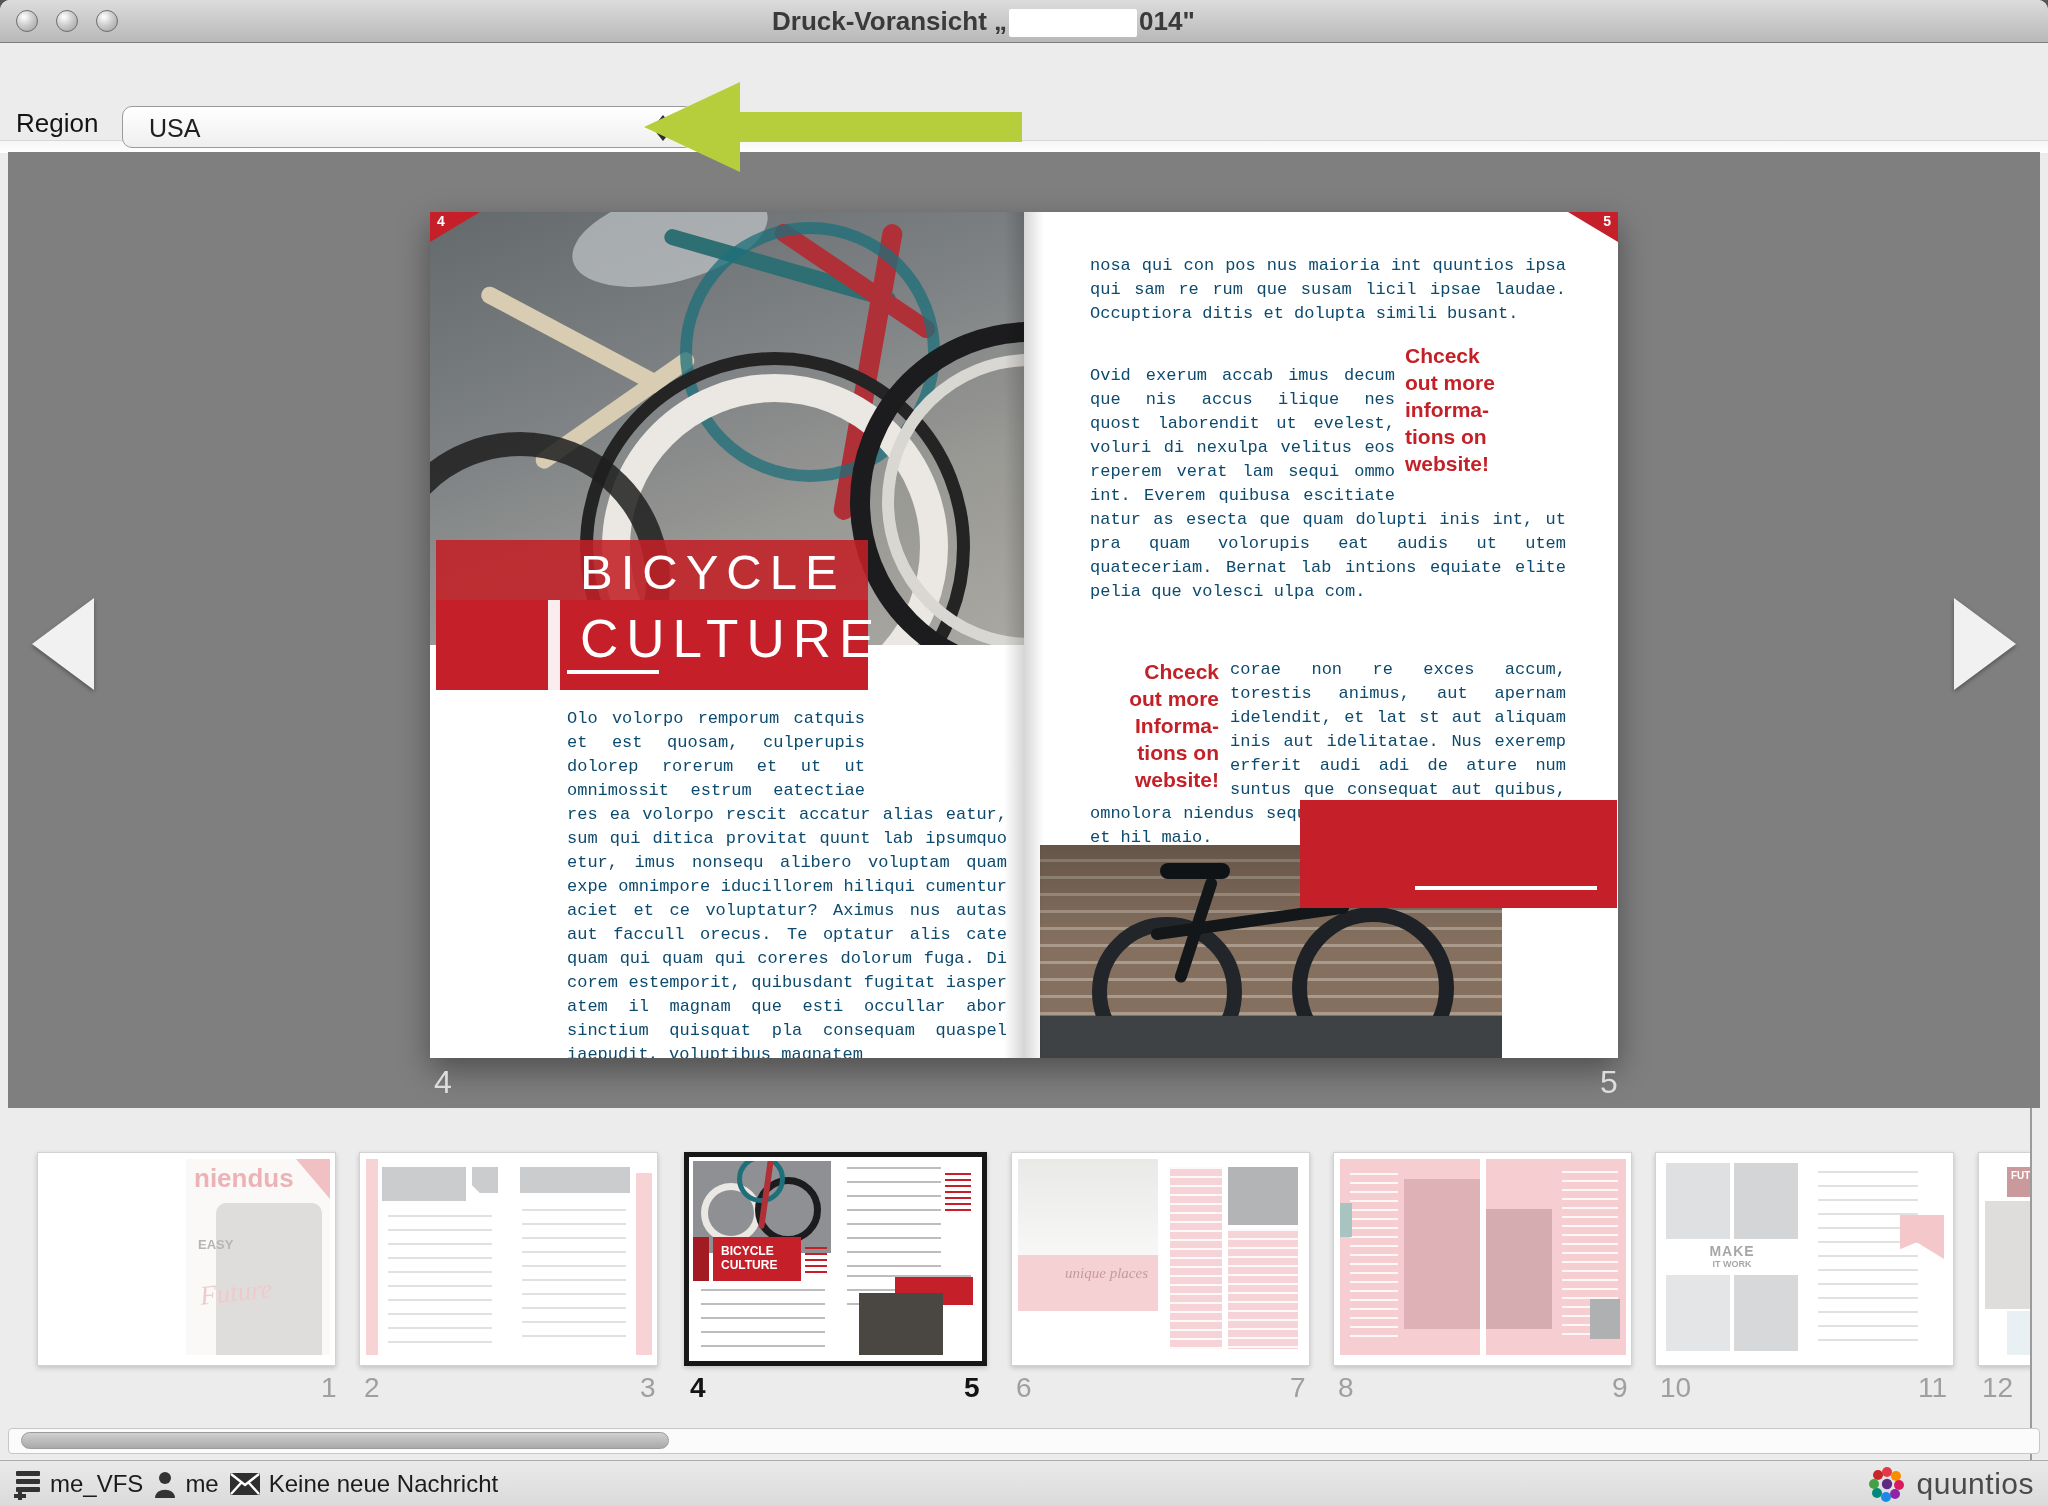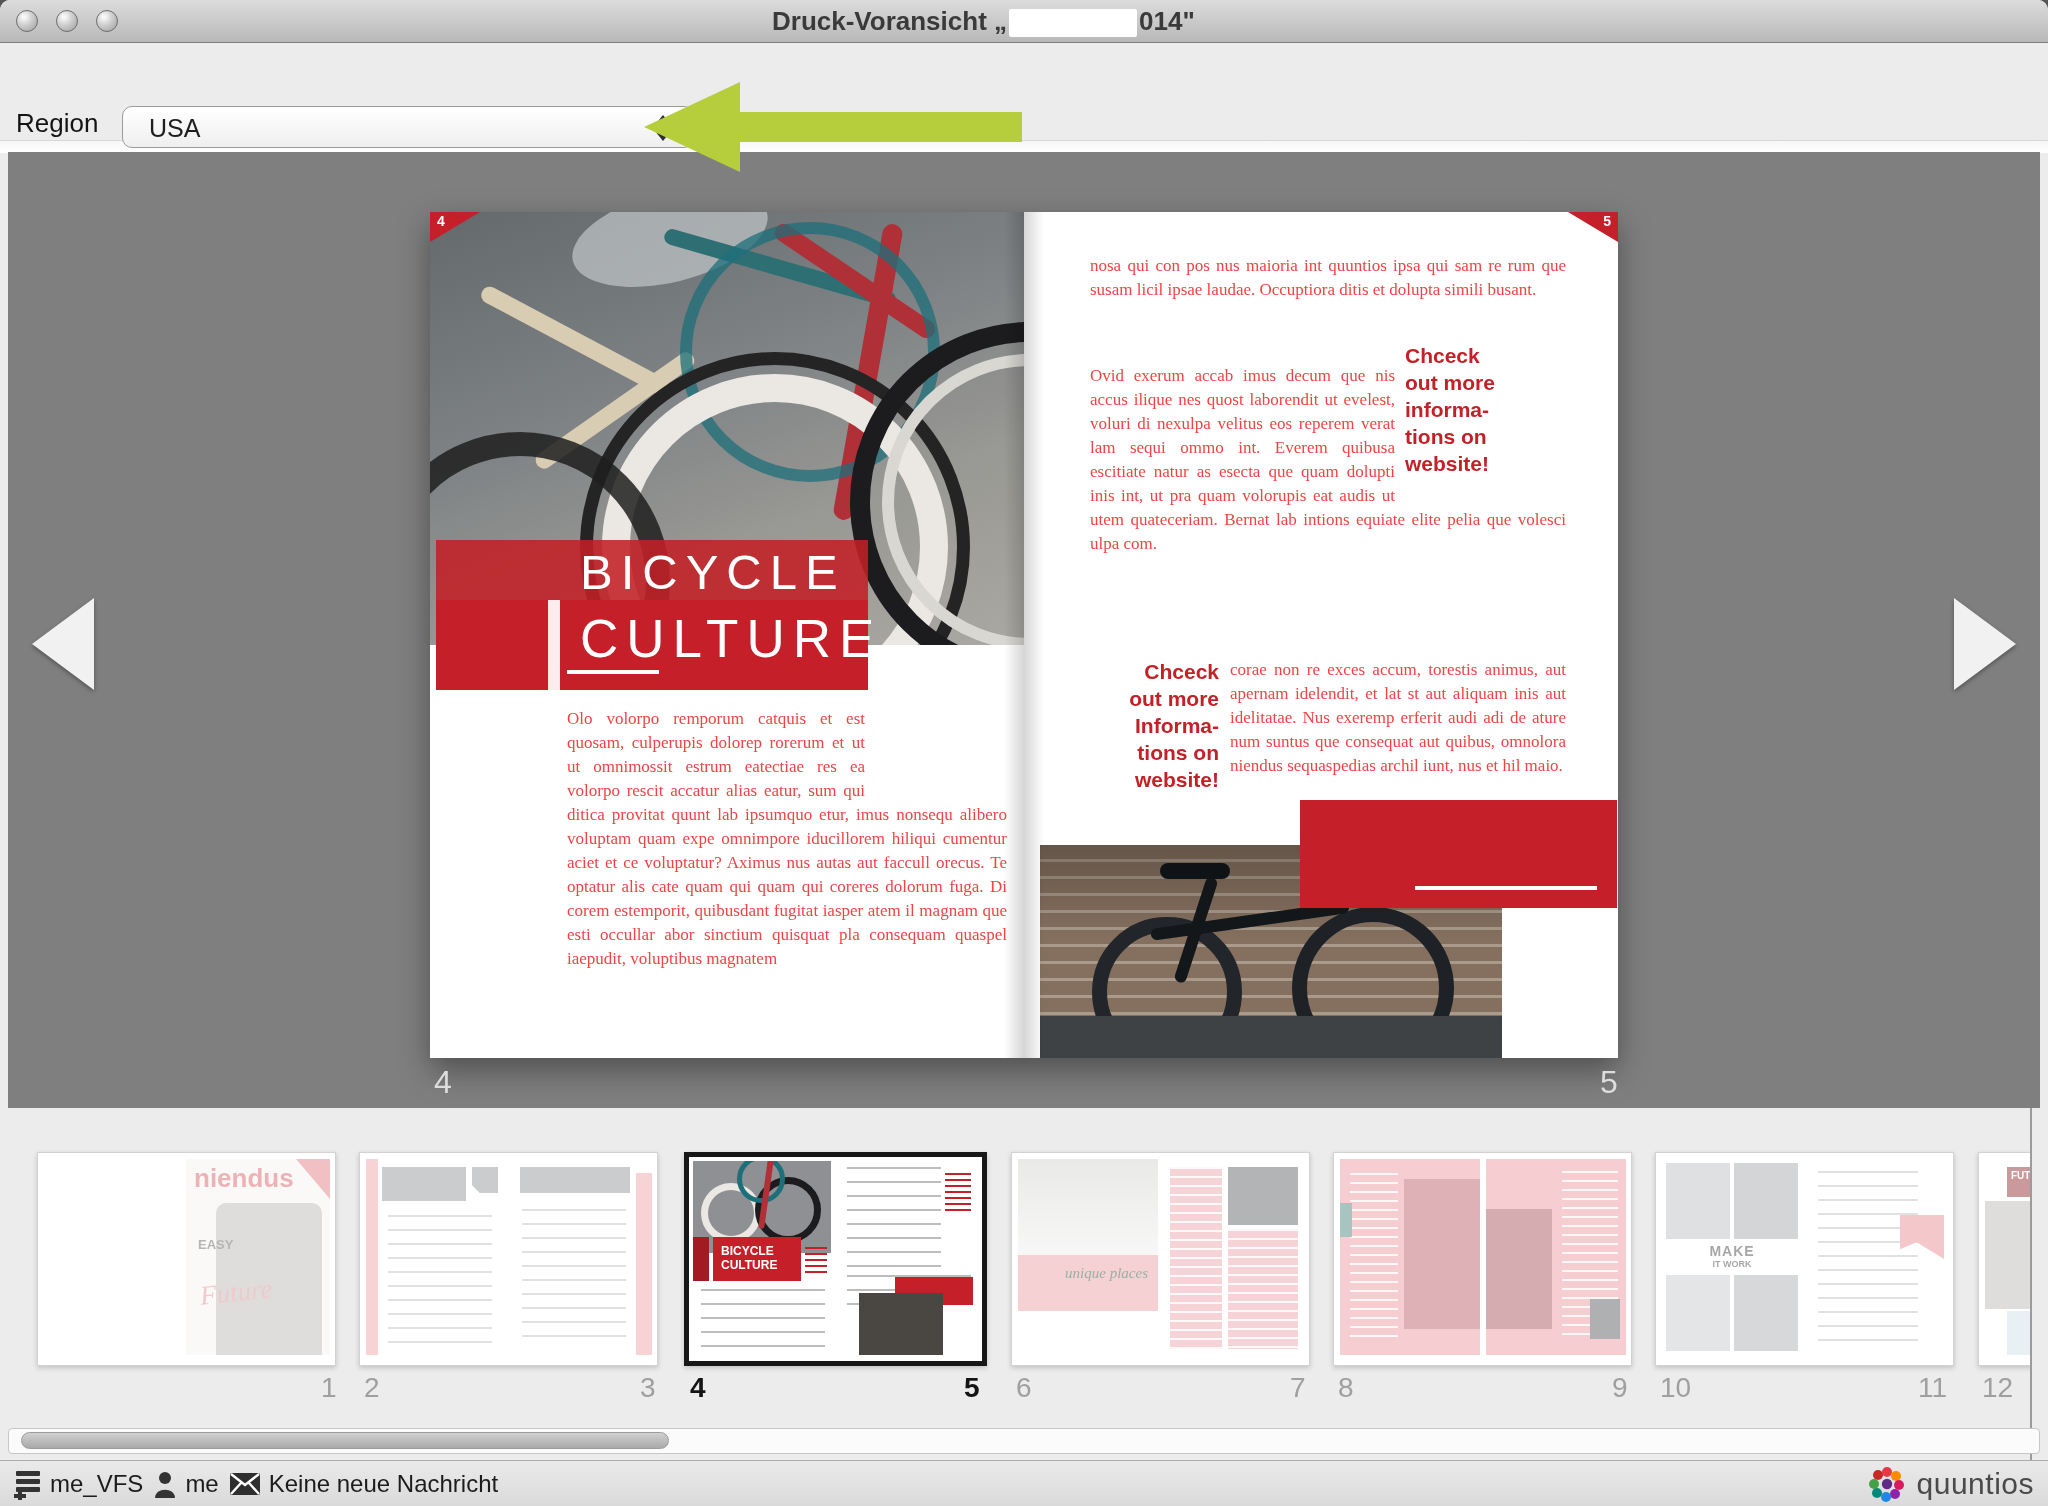--- a/index.html
+++ b/index.html
@@ -65,22 +65,22 @@
     font-size:14px;color:#fff;font-weight:bold;}
   .cornerL{left:0;top:0;clip-path:polygon(0 0,100% 0,0 100%);padding:1px 0 0 7px;box-sizing:border-box;}
   .cornerR{right:0;top:0;clip-path:polygon(0 0,100% 0,100% 100%);text-align:right;
     padding:1px 7px 0 0;box-sizing:border-box;}
 
   
   .photoL{position:absolute;left:0;top:0;width:594px;height:433px;overflow:hidden;
     background:linear-gradient(160deg,#64696c 0%,#7d8184 38%,#989894 68%,#aaa8a2 100%);}
   .wheel{position:absolute;border-radius:50%;box-sizing:border-box;}
   .bar{position:absolute;border-radius:10px;}
-  .serif-body{font-family:Liberation Serif, serif;font-size:17px;line-height:24px;
-    text-align:justify;color:#ef4444;}
+  .serif-body{font-family:Liberation Mono, monospace;font-size:17px;line-height:24px;
+    text-align:justify;color:#0c4a6e;}
   .red-callout{color:#c32127;font-weight:bold;font-size:21px;line-height:27px;}
   .band1{position:absolute;left:6px;top:328px;width:432px;height:60px;background:rgba(195,32,39,.88);}
   .band2{position:absolute;left:6px;top:388px;width:432px;height:90px;background:#c5202a;}
   .bandgap{position:absolute;left:118px;top:388px;width:12px;height:90px;background:rgba(255,255,255,.92);}
   .headline{position:absolute;color:#fff;font-weight:400;letter-spacing:8px;white-space:nowrap;}
   .hl1{left:150px;top:332px;font-size:49px;}
   .hl2{left:150px;top:396px;font-size:53px;}
   .hl-underline{position:absolute;left:137px;top:458px;width:92px;height:4px;background:#fff;}
   .sp-r{float:right;}
   .sp-l{float:left;}
@@ -289,21 +289,21 @@
         <div class="abs lines" style="left:10px;top:116px;width:124px;height:30px;"></div>
         <div class="abs" style="left:58px;top:118px;width:78px;height:28px;background:#c5202a;"></div>
         <div class="abs" style="left:22px;top:134px;width:84px;height:62px;background:#4a4742;"></div>
       </div>
     </div>
 
     <div class="thumb" style="left:1003px;width:299px;">
       <div class="fade">
         <div class="abs" style="left:6px;top:6px;width:140px;height:196px;background:#fff;">
           <div class="abs" style="left:0;top:0;width:140px;height:96px;background:linear-gradient(#cfcfcd,#efefee);"></div>
-          <div class="abs" style="left:0;top:96px;width:140px;height:56px;background:#ec9aa2;color:#14532d;font-size:15px;font-style:italic;line-height:17px;text-align:right;padding:10px 10px 0 0;box-sizing:border-box;font-family:'Liberation Serif',serif;">unique places</div>
+          <div class="abs" style="left:0;top:96px;width:140px;height:56px;background:#ec9aa2;color:#7f1d1d;font-size:15px;font-style:italic;line-height:17px;text-align:right;padding:10px 10px 0 0;box-sizing:border-box;font-family:'Liberation Serif',serif;">unique places</div>
         </div>
         <div class="abs" style="left:152px;top:6px;width:140px;height:196px;background:#fff;">
           <div class="abs linesW" style="left:6px;top:8px;width:52px;height:182px;background-color:#eda0a7;"></div>
           <div class="abs" style="left:64px;top:8px;width:70px;height:58px;background:#565a5c;"></div>
           <div class="abs linesW" style="left:64px;top:70px;width:70px;height:120px;background-color:#eda0a7;"></div>
         </div>
       </div>
     </div>
 
     <div class="thumb" style="left:1325px;width:299px;">

